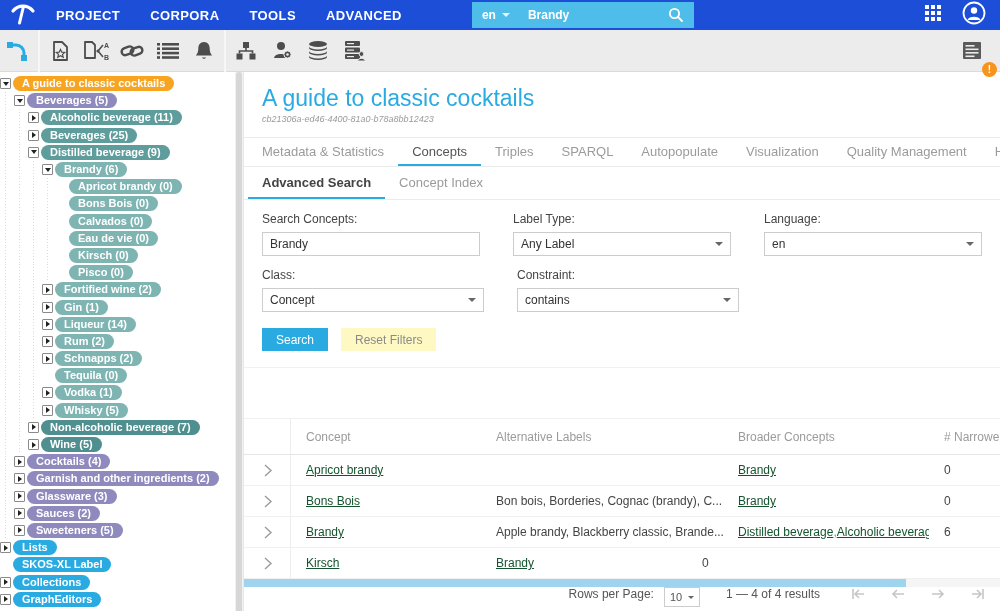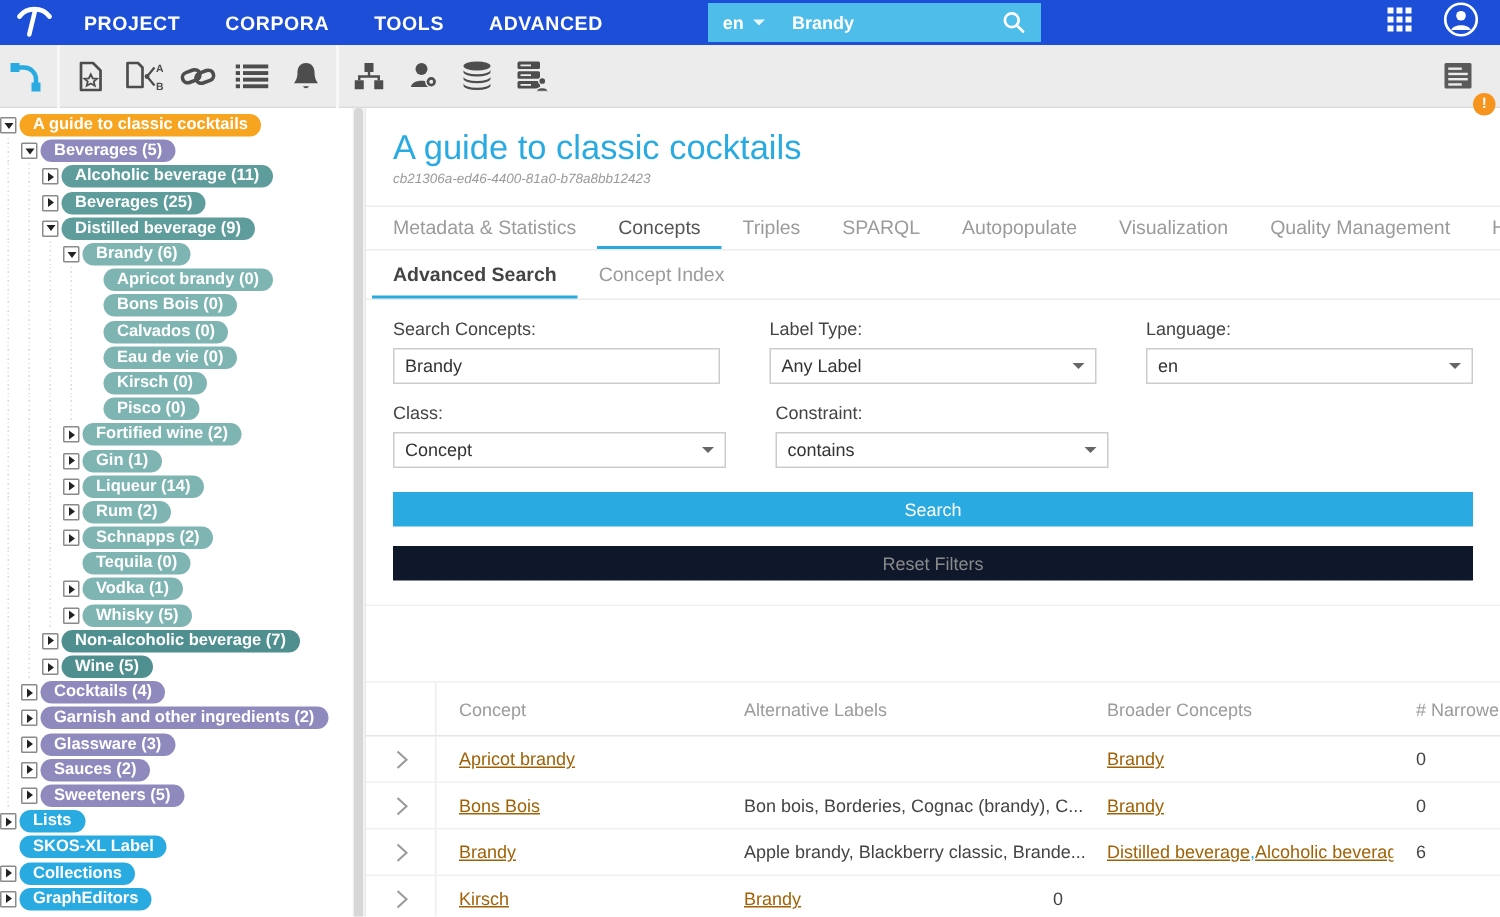--- a/index.html
+++ b/index.html
@@ -74,38 +74,38 @@
   .form-row { display:flex; margin-bottom:12px; }
   .field { width:222px; }
   .field + .field { margin-left:33px; }
   .field label { display:block; font-size:12px; color:#444; margin-bottom:6px; }
   .text-input { width:100%; height:24px; border:1px solid #CCC; font-size:12px; padding:0 7px;
     font-family:"Liberation Sans",sans-serif; color:#333; }
   .select { width:100%; height:24px; border:1px solid #CCC; font-size:12px; padding:0 7px;
     display:flex; align-items:center; justify-content:space-between; color:#333; cursor:pointer; background:#fff; }
   .select .caret { width:0; height:0; border-left:4px solid transparent; border-right:4px solid transparent;
     border-top:4px solid #666; }
-  .btn-row { display:flex; gap:13px; margin-top:16px;flex-direction:column; }
+  .btn-row { display:flex; gap:13px; margin-top:16px; }
   .btn { height:23px; padding:0 14px; font-size:12px; border:none; cursor:pointer;
     font-family:"Liberation Sans",sans-serif; }
   .btn.primary { background:#29ABE2; color:#fff; }
-  .btn.secondary { background:#0f172a; color:#8A8A8A; }
+  .btn.secondary { background:#fef9c3; color:#8A8A8A; }
 
   
   .table-wrap { margin-top:50px; }
   .t-row { display:flex; align-items:stretch; font-size:12px; }
   .t-row.head { height:37px; color:#9B9B9B; border-top:1px solid #F0F0F0; border-bottom:1px solid #E6E6E6; }
   .t-row.body { height:31px; color:#444; border-bottom:1px solid #F0F0F0; }
   .t-cell { display:flex; align-items:center; padding-left:15px; overflow:hidden; white-space:nowrap; }
   .c-exp { width:47px; border-right:1px solid #EDEDED; justify-content:center; padding-left:0; flex:none; }
   .c-concept { width:190px; flex:none; }
   .c-alt { width:242px; flex:none; }
   .c-broader { width:206px; flex:none; }
   .c-narrower { flex:1; }
-  .t-link { color:#a16207; text-decoration:underline; cursor:pointer; }
+  .t-link { color:#14532d; text-decoration:underline; cursor:pointer; }
   .row-chevron { cursor:pointer; display:flex; }
 
   
   .hscroll { height:8px; background:#F5F5F5; position:relative; }
   .hscroll-thumb { position:absolute; left:0; top:0; height:8px; width:662px; background:#9ED4EE; }
   .table-footer { height:28px; display:flex; align-items:flex-start; justify-content:flex-end;
     font-size:12px; color:#555; border-bottom:1px solid #E2E2E2; padding-right:14px; }
   .rpp-label { margin-right:10px; }
   .rpp-select { width:36px; height:20px; border:1px solid #CCC; display:flex; align-items:center;
     justify-content:space-between; padding:0 5px; font-size:11px; cursor:pointer; }

